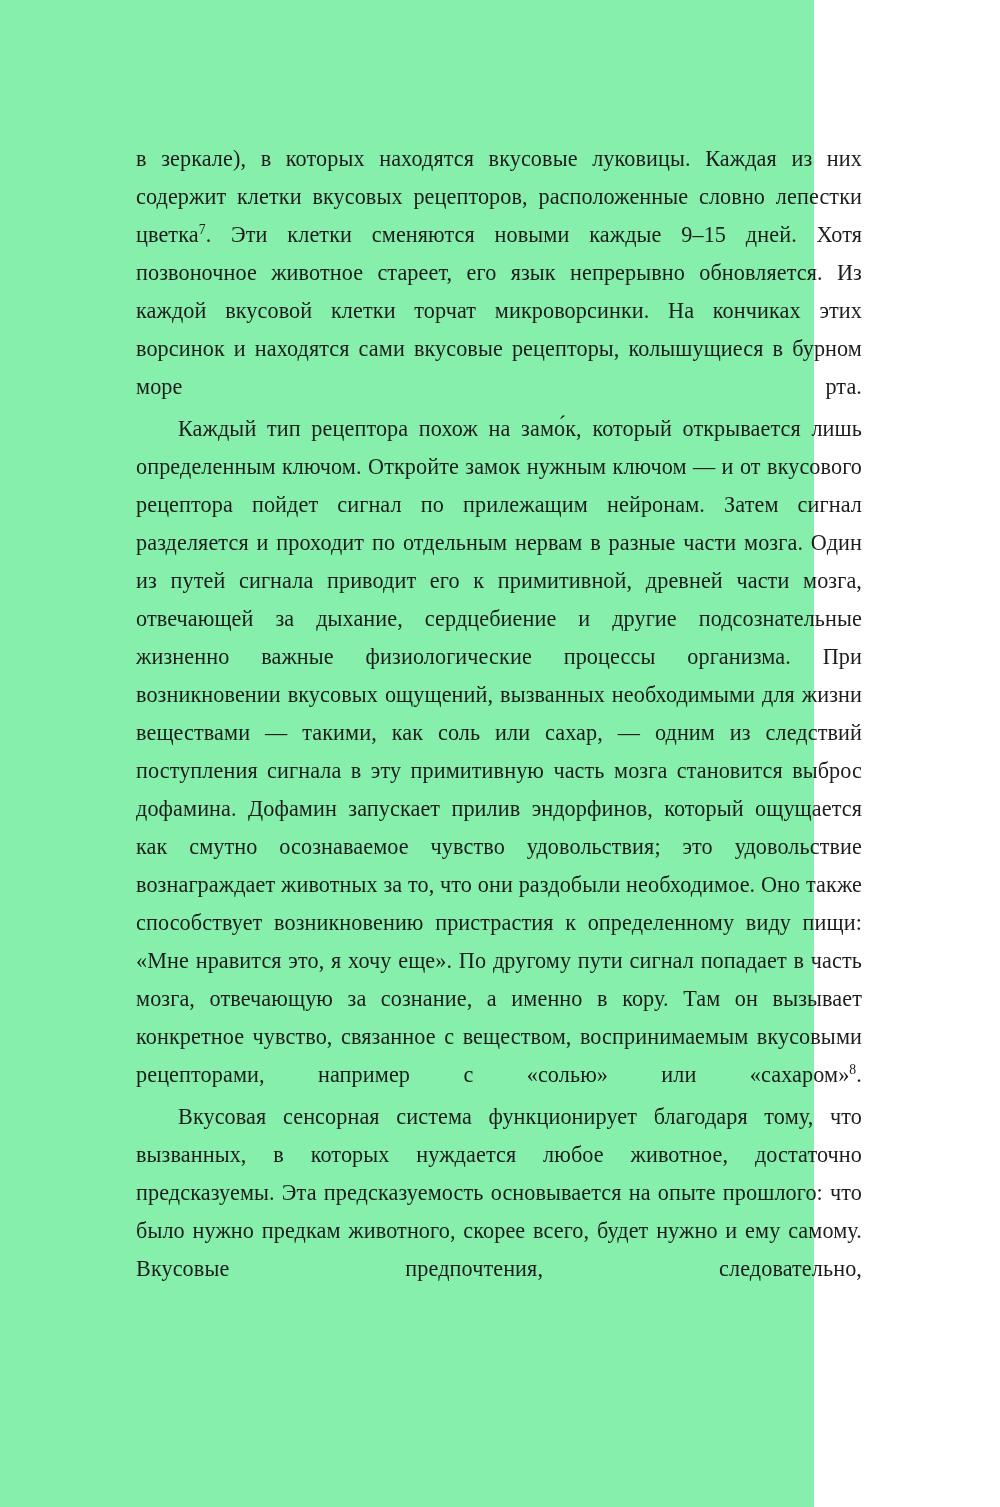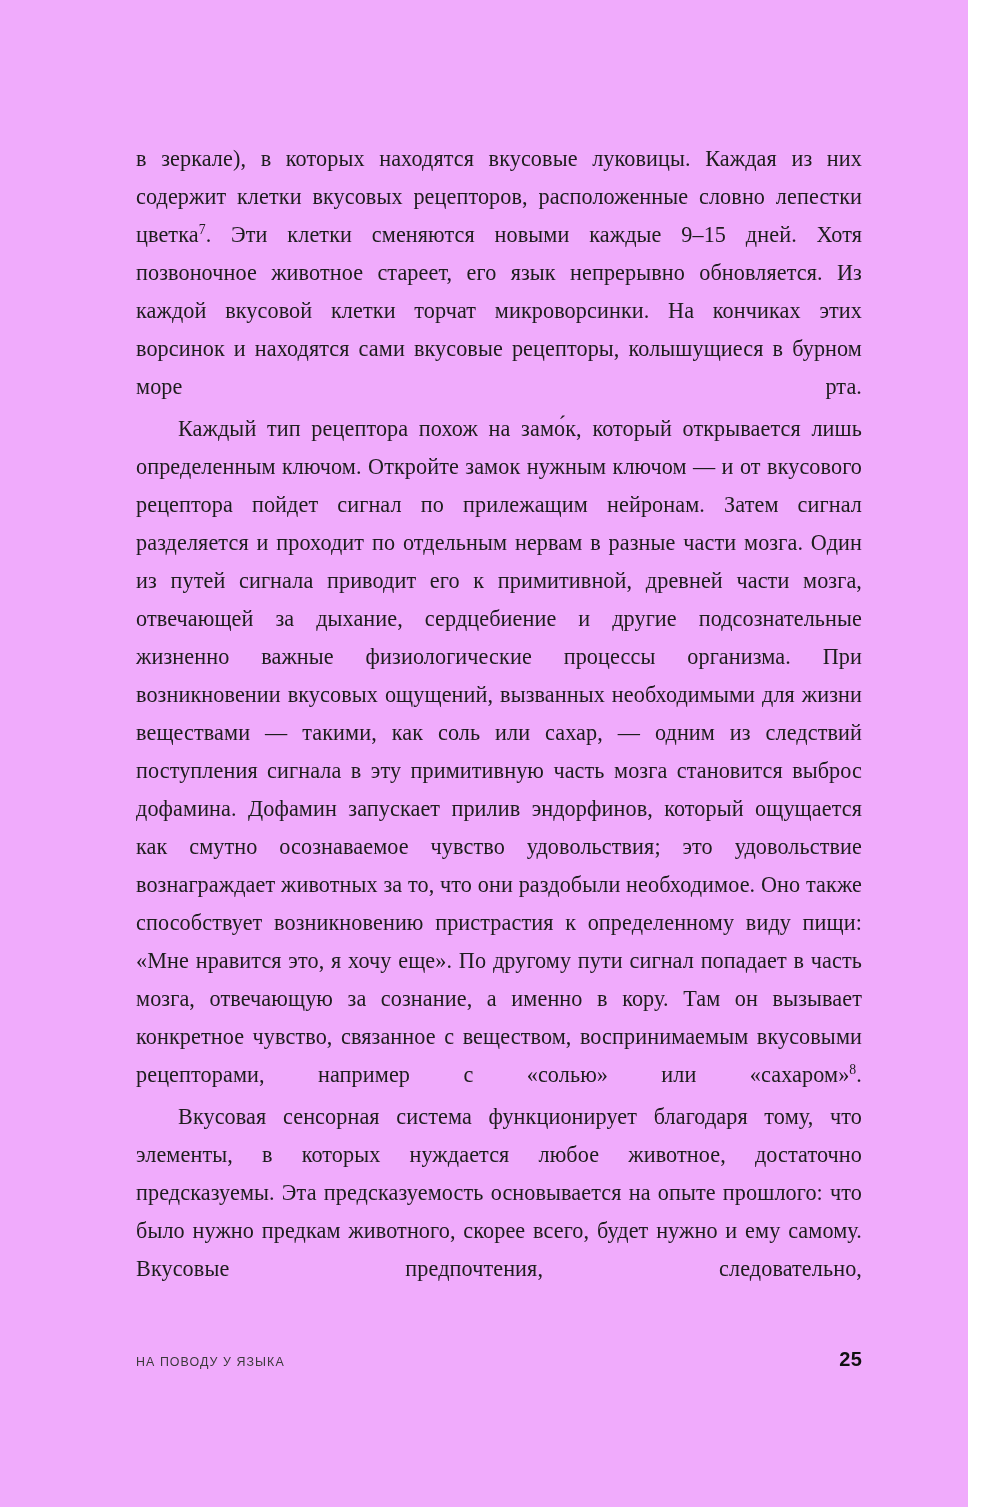--- a/index.html
+++ b/index.html
@@ -10,23 +10,23 @@
     width: 1000px;
     height: 1507px;
     background: #ffffff;
     font-family: "Liberation Serif", "DejaVu Serif", serif;
     color: #1b1b1b;
     overflow: hidden;
   }
 
   .page {
     position: relative;
-    width: 968px;
+    width: 814px;
     height: 1507px;
-    background: #f0abfc;
+    background: #86efac;
   }
 
   .textblock {
     position: absolute;
     left: 136px;
     top: 140px;
     width: 726px;
   }
 
   .para {
@@ -92,22 +92,18 @@
 <body>
 
 <div class="page">
 
   <div class="textblock">
 
     <p class="para justify-last"><span>в зеркале), в которых находятся вкусовые луковицы. Каждая из них содержит клетки вкусовых рецепторов, расположенные словно лепестки цветка</span><sup>7</sup><span>. Эти клетки сменяются новыми каждые 9–15 дней. Хотя позвоночное животное стареет, его язык непрерывно обновляется. Из каждой вкусовой клетки торчат микроворсинки. На кончиках этих ворсинок и находятся сами вкусовые рецепторы, колышущиеся в бурном море рта.</span></p>
 
     <p class="para indent justify-last"><span>Каждый тип рецептора похож на замо́к, который открывается лишь определенным ключом. Откройте замок нужным ключом — и от вкусового рецептора пойдет сигнал по прилежащим нейронам. Затем сигнал разделяется и проходит по отдельным нервам в разные части мозга. Один из путей сигнала приводит его к примитивной, древней части мозга, отвечающей за дыхание, сердцебиение и другие подсознательные жизненно важные физиологические процессы организма. При возникновении вкусовых ощущений, вызванных необходимыми для жизни веществами — такими, как соль или сахар, — одним из следствий поступления сигнала в эту примитивную часть мозга становится выброс дофамина. Дофамин запускает прилив эндорфинов, который ощущается как смутно осознаваемое чувство удовольствия; это удовольствие вознаграждает животных за то, что они раздобыли необходимое. Оно также способствует возникновению пристрастия к определенному виду пищи: «Мне нравится это, я хочу еще». По другому пути сигнал попадает в часть мозга, отвечающую за сознание, а именно в кору. Там он вызывает конкретное чувство, связанное с веществом, воспринимаемым вкусовыми рецепторами, например с «солью» или «сахаром»</span><sup>8</sup><span>.</span></p>
 
-    <p class="para indent justify-last">Вкусовая сенсорная система функционирует благодаря тому, что элементы, в которых нуждается любое животное, достаточно предсказуемы. Эта предсказуемость основывается на опыте прошлого: что было нужно предкам животного, скорее всего, будет нужно и ему самому. Вкусовые предпочтения, следовательно,</p>
+    <p class="para indent justify-last">Вкусовая сенсорная система функционирует благодаря тому, что вызванных, в которых нуждается любое животное, достаточно предсказуемы. Эта предсказуемость основывается на опыте прошлого: что было нужно предкам животного, скорее всего, будет нужно и ему самому. Вкусовые предпочтения, следовательно,</p>
 
   </div>
 
-  <div class="footer">
-    <div class="running-head">НА ПОВОДУ У ЯЗЫКА</div>
-    <div class="page-number">25</div>
-  </div>
 
 </div>
 
 </body></html>

